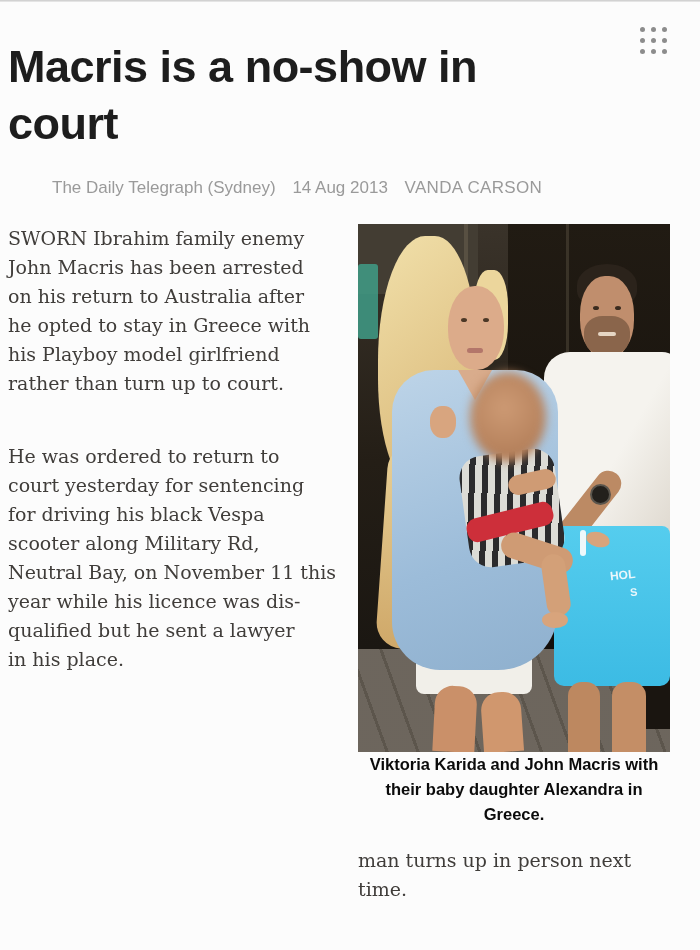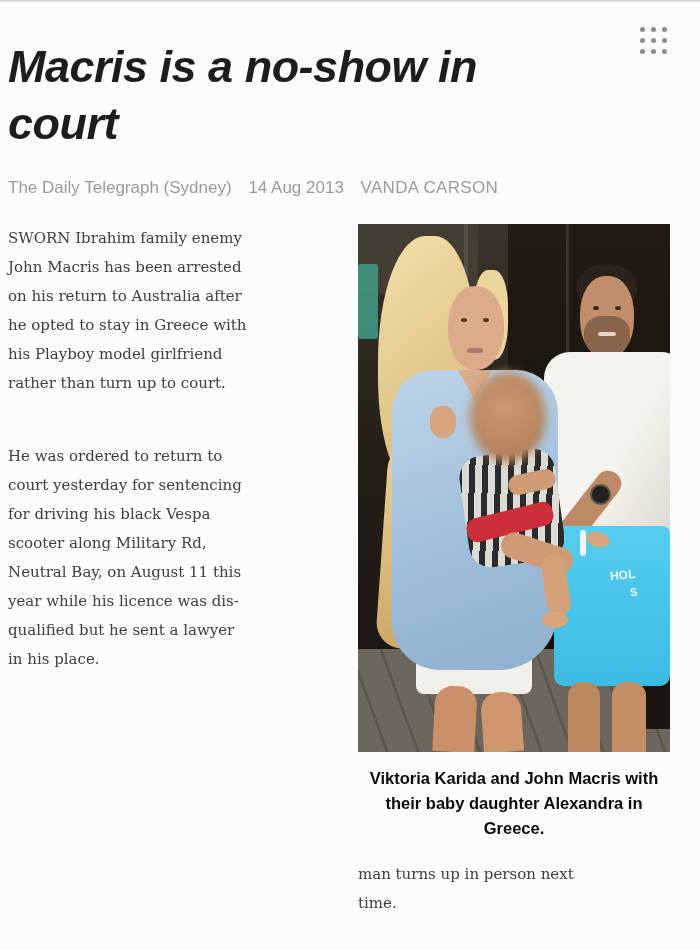--- a/index.html
+++ b/index.html
@@ -6,32 +6,32 @@
   body{width:700px;height:950px;overflow:hidden;background:#fcfcfc;
        font-family:"Liberation Sans",sans-serif;position:relative;}
   .topbar{position:absolute;top:0;left:0;width:700px;height:2px;
           background:linear-gradient(#c9c9c9,#ededed);}
   .page{padding:0 8px;position:relative;}
   .menu-btn{position:absolute;top:27px;left:640px;width:30px;height:30px;
             display:grid;grid-template-columns:repeat(3,5px);grid-auto-rows:5px;
             gap:6px;cursor:pointer;}
   .menu-btn .dot{width:5px;height:5px;border-radius:50%;background:#8c8c8c;}
   h1.headline{margin:38px 0 11px;font-size:45px;line-height:57px;font-weight:bold;
-              color:#1d1d1d;letter-spacing:-.5px;white-space:pre;font-style:italic;}
-  .byline{margin-top:26px;font-size:17px;color:#9a9a9a;}
+              color:#1d1d1d;letter-spacing:-.5px;white-space:pre;}
+  .byline{margin-top:26px;font-size:17px;color:#9a9a9a;margin-left:44px;}
   .byline span{margin-right:12px;}
   .byline .author{letter-spacing:.3px;}
   .content{display:grid;grid-template-columns:342px 1fr;column-gap:8px;margin-top:26px;}
-  .para{white-space:pre;font-family:"DejaVu Serif",serif;font-size:15px;
+  .para{white-space:pre;font-family:"DejaVu Serif",serif;font-size:19px;
         line-height:29px;color:#403d3a;margin:0 0 44px;}
   figure{margin:0;}
   .photo{position:relative;width:312px;height:528px;overflow:hidden;
          background:linear-gradient(#3a332a,#241e16 45%,#1b1712 80%);}
   .photo div{position:absolute;}
-  figcaption{margin-top:14px;width:312px;text-align:center;white-space:pre;
+  figcaption{width:312px;text-align:center;white-space:pre;
              font-size:16.5px;line-height:25px;font-weight:bold;color:#0b0b0b;}
   .continuation{margin-top:19px;}
 </style>
 </head>
 <body>
 
 <div class="topbar"></div>
 
 <div class="menu-btn">
   <span class="dot"></span>
@@ -60,21 +60,21 @@
       <p class="para">SWORN Ibrahim family enemy
 John Macris has been arrested
 on his return to Australia after
 he opted to stay in Greece with
 his Playboy model girlfriend
 rather than turn up to court.</p>
       <p class="para">He was ordered to return to
 court yesterday for sentencing
 for driving his black Vespa
 scooter along Military Rd,
-Neutral Bay, on August 11 this
+Neutral Bay, on November 11 this
 year while his licence was dis-
 qualified but he sent a lawyer
 in his place.</p>
     </div>
 
     <div class="col-right">
       <figure>
         <div class="photo">
 
           <div style="left:0;top:0;width:120px;height:70px;background:#433d33;"></div>

